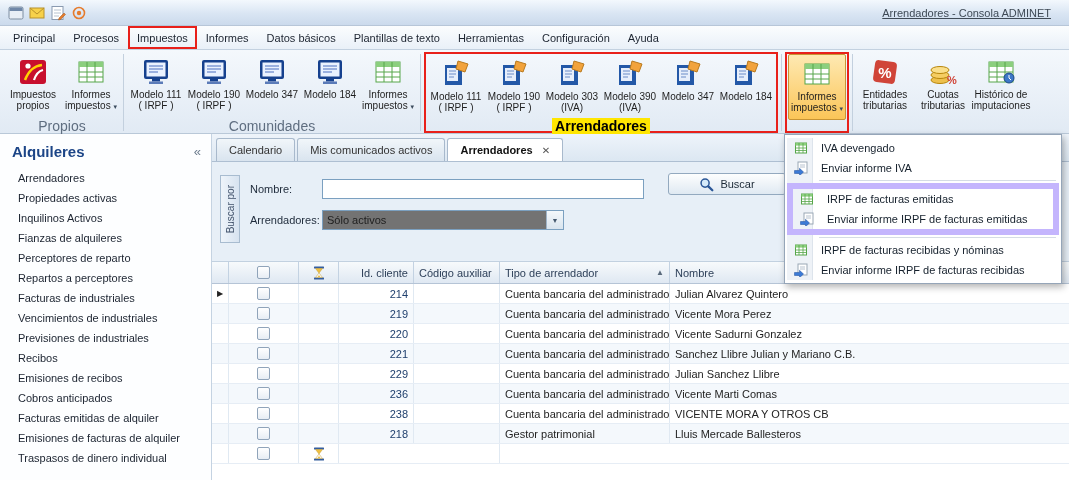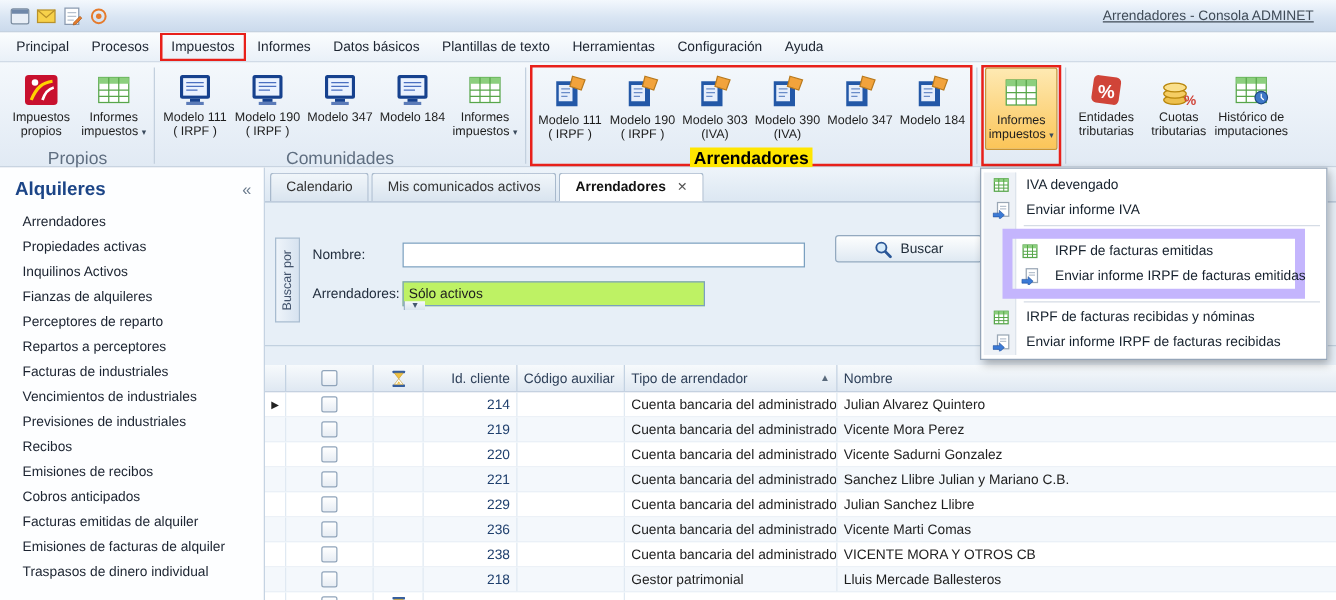--- a/index.html
+++ b/index.html
@@ -33,35 +33,35 @@
   .rsep { width:1px; background:#c3d0de; margin:2px 3px; }
 
   
   .content { position:absolute; top:134px; left:0; right:0; bottom:0; display:flex; }
   .sidebar { width:212px; background:#fdfeff; border-right:1px solid #c5d3e2; }
   .sb-head { display:flex; align-items:center; padding:9px 10px 8px 12px; }
   .sb-title { color:#1c4587; font-size:15px; font-weight:bold; flex:1; }
   .sb-collapse { color:#6b7b8d; font-size:13px; cursor:default; }
   .sb-item { padding:0 6px 0 18px; height:20px; line-height:20px; color:#1b2330; white-space:nowrap; overflow:hidden; cursor:default; }
 
-  .main { flex:1; display:flex; flex-direction:column; background:#e7eff7; min-width:0;gap:15px; }
+  .main { flex:1; display:flex; flex-direction:column; background:#e7eff7; min-width:0; }
   .tabstrip { height:28px; display:flex; align-items:flex-end; padding:0 0 0 4px; background:linear-gradient(#eef4fa,#dce7f2); gap:2px; border-bottom:1px solid #aebfd2; }
   .tab { height:23px; padding:0 12px; display:flex; align-items:center; background:linear-gradient(#f1f6fa,#d9e4ef); border:1px solid #a8b9cc; border-bottom:none; border-radius:3px 3px 0 0; color:#333; cursor:default; white-space:nowrap; }
   .tab.active { background:#fff; font-weight:bold; color:#111; }
   .tab .close { margin-left:9px; color:#555; font-size:10px; font-weight:normal; }
 
   
   .searchpanel { height:100px; background:#e7eff7; display:flex; padding:9px 6px 4px 8px; border-bottom:1px solid #c2d1e0; }
   .bpbox { width:20px; height:68px; background:linear-gradient(90deg,#eef4fa,#d7e3f0); border:1px solid #a8bcd0; display:flex; align-items:center; justify-content:center; margin-top:4px; }
   .bpbox span { writing-mode:vertical-rl; transform:rotate(180deg); font-size:10px; color:#41526b; white-space:nowrap; }
   .fields { margin-left:10px; padding-top:8px; }
   .frow { display:flex; align-items:center; margin-bottom:11px; }
   .frow label { width:72px; color:#1e2a3a; }
   .tinput { width:322px; height:20px; border:1px solid #7ba0c0; background:#fff; padding:0 4px; font:11px "Liberation Sans",sans-serif; }
-  .combo { width:242px; height:20px; border:1px solid #7ba0c0; background:#bef264; display:flex; align-items:stretch;flex-direction:column; }
+  .combo { width:242px; height:20px; border:1px solid #7ba0c0; background:#737373; display:flex; align-items:stretch; }
   .combo-val { flex:1; padding:3px 4px 0 4px; }
   .combo-btn { width:17px; background:linear-gradient(#f4f8fb,#d9e4ee); border-left:1px solid #9fb4c8; font-size:7px; color:#44586e; display:flex; align-items:center; justify-content:center; }
   .actions { margin-left:24px; display:flex; gap:7px; padding-top:2px; }
   .sbtn { height:22px; width:118px; display:flex; align-items:center; justify-content:center; gap:6px; background:linear-gradient(#fdfefe,#dfe9f2); border:1px solid #93a9bf; border-radius:3px; font:11px "Liberation Sans",sans-serif; color:#1c2936; cursor:default; }
   .mag svg { width:15px; height:15px; display:block; }
   .chkrow { display:flex; align-items:center; gap:5px; color:#1c2936; margin-top:2px; }
   .chk { width:13px; height:13px; border:1px solid #90a4ba; background:linear-gradient(#fff,#e7edf4); border-radius:2px; display:inline-block; flex:none; }
 
   
   .grid { flex:1; background:#fff; min-height:0; }
@@ -84,21 +84,21 @@
   .selarrow { font-size:8px; color:#222; }
   .hg svg { width:12px; height:14px; display:block; }
 
   
   .dmenu { position:absolute; left:778px; top:134px; width:278px; background:#fff; border:1px solid #95a5b8; box-shadow:2px 3px 7px rgba(0,0,0,.3); z-index:100; padding:3px 2px; }
   .gutter { position:absolute; left:2px; top:3px; bottom:3px; width:26px; background:#eef2f7; border-right:1px solid #dde4ec; }
   .ditem { position:relative; height:20px; display:flex; align-items:center; padding-left:34px; cursor:default; color:#15202c; white-space:nowrap; }
   .dicon { position:absolute; left:7px; top:3px; width:14px; height:14px; }
   .dicon svg { width:14px; height:14px; display:block; }
   .dsep { height:1px; background:#d5dce5; margin:2px 3px 2px 32px; }
-  .dredbox { border:8px solid #c4b5fd; margin:1px 15px; position:relative; }
+  .dredbox { border:6px solid #c4b5fd; margin:1px 0; position:relative; }
 </style>
 </head>
 <body>
 
 <div class="titlebar">
   <div class="ticons">
       <div class="ticon">
         <svg viewBox="0 0 16 16">
           <rect x="1" y="2" width="14" height="12" rx="1.5" fill="#e8eef6" stroke="#7c8da0"></rect>
           <rect x="1.5" y="2.5" width="13" height="3.5" fill="#6f87a8"></rect>

